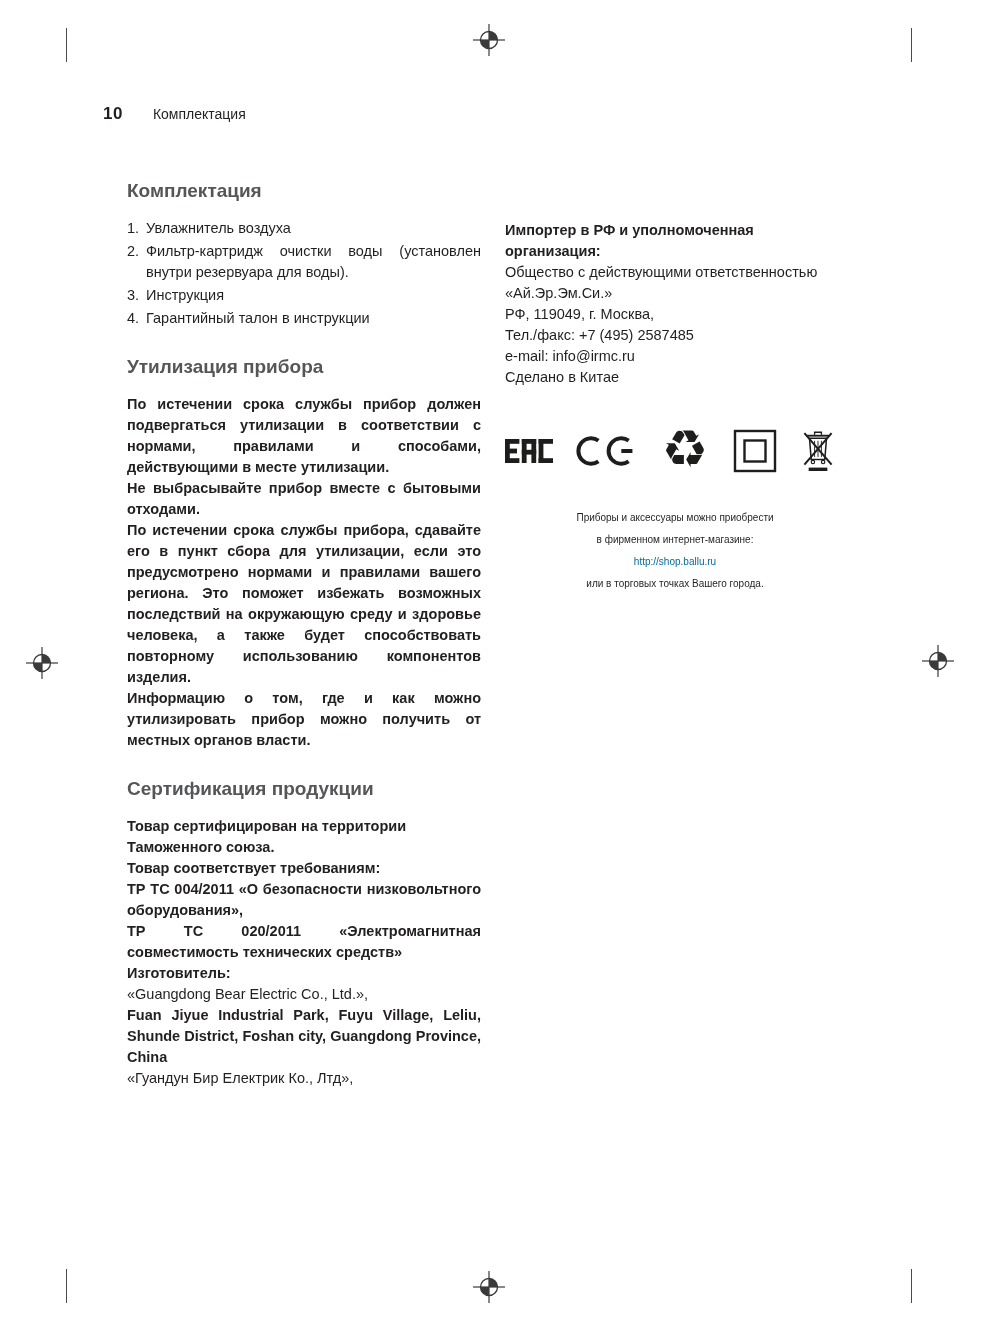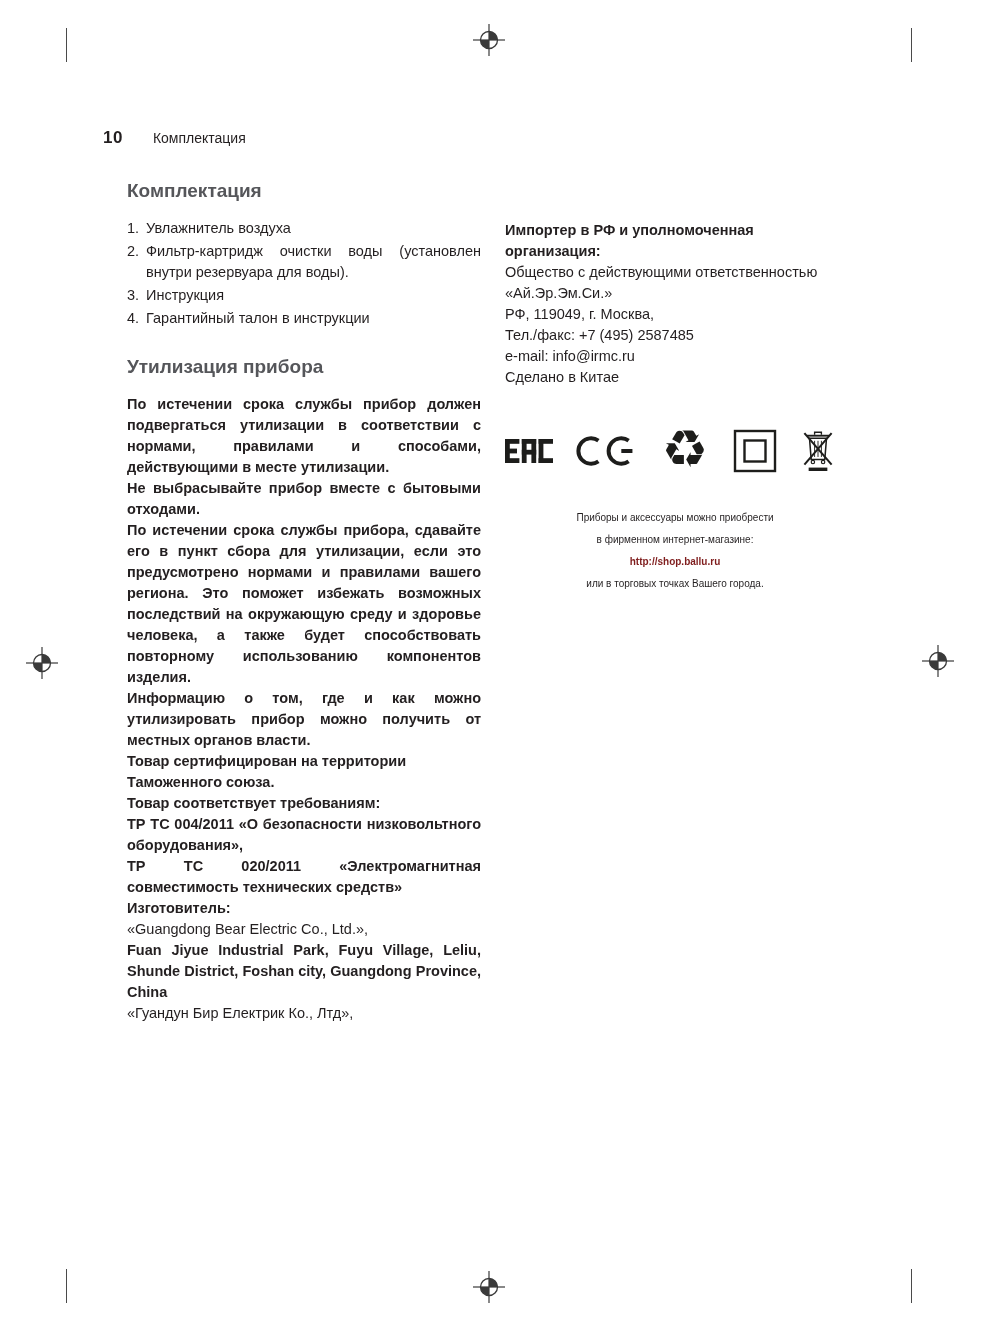--- a/index.html
+++ b/index.html
@@ -9,21 +9,21 @@
     font-family:"Liberation Sans","DejaVu Sans",sans-serif;
     color:#231f20;
   }
   .page { position:absolute; inset:0; background:#fff; }
 
   
   .cropmark { position:absolute; width:1px; height:34px; background:#4a4a4a; }
   .regmark  { position:absolute; width:36px; height:36px; }
 
   
-  .page-header { position:absolute; left:103px; top:128px; display:flex; align-items:baseline; }
+  .page-header { position:absolute; left:103px; top:104px; display:flex; align-items:baseline; }
   .page-num   { font-size:17px; font-weight:bold; letter-spacing:0.5px; }
   .run-title  { font-size:14px; margin-left:30px; }
 
   
   .col-left  { position:absolute; left:127px; top:180px; width:354px; }
   .col-right { position:absolute; left:505px; top:184px; width:332px;margin-top:36px; }
 
   h2.section { font-size:19px; font-weight:bold; color:#55565a; margin:27px 0 16px 0; }
   h2.section.first { margin-top:0; }
 
@@ -47,21 +47,21 @@
     justify-content:space-between;
   }
   .mark { display:flex; align-items:center; justify-content:center; }
   .recycle-glyph {
     font-family:"DejaVu Sans",sans-serif; font-size:52px; line-height:52px;
     color:#1d1d1b; display:block; transform:translateY(-2px);
   }
 
   .shop { margin-top:30px; width:340px; text-align:center; }
   .shop p { font-size:10px; line-height:22px; margin:0; }
-  .shop .url { font-weight:bold; color:#7f1d1d; }
+  .shop .url { font-weight:normal; color:#0369a1; }
 </style>
 </head>
 <body>
 
 <div class="page">
 
   <div class="cropmark" style="left:66px; top:28px;"></div>
   <div class="cropmark" style="left:911px; top:28px;"></div>
   <div class="cropmark" style="left:66px; top:1269px;"></div>
   <div class="cropmark" style="left:911px; top:1269px;"></div>
@@ -121,20 +121,21 @@
         <span class="txt">Гарантийный талон в инструкции</span>
       </li>
     </ol>
 
     <h2 class="section">Утилизация прибора</h2>
     <p class="line just">По истечении срока службы прибор должен подвергаться утилизации в соответствии с нормами, правилами и способами, действующими в месте утилизации.</p>
     <p class="line just">Не выбрасывайте прибор вместе с бытовыми отходами.</p>
     <p class="line just">По истечении срока службы прибора, сдавайте его в пункт сбора для утилизации, если это предусмотрено нормами и правилами вашего региона. Это поможет избежать возможных последствий на окружающую среду и здоровье человека, а также будет способствовать повторному использованию компонентов изделия.</p>
     <p class="line just">Информацию о том, где и как можно утилизировать прибор можно получить от местных органов власти.</p>
 
+    <h2 class="section">Сертификация продукции</h2>
     <p class="line bold">Товар сертифицирован на территории Таможенного союза.</p>
 
     <p class="line bold gap">Товар соответствует требованиям:</p>
     <p class="line just">ТР ТС 004/2011 «О безопасности низковольтного оборудования»,</p>
     <p class="line just">ТР ТС 020/2011 «Электромагнитная совместимость технических средств»</p>
 
     <p class="line bold gap">Изготовитель:</p>
     <p class="line">«Guangdong Bear Electric Co., Ltd.»,</p>
     <p class="line just">Fuan Jiyue Industrial Park, Fuyu Village, Leliu, Shunde District, Foshan city, Guangdong Province, China</p>
 

